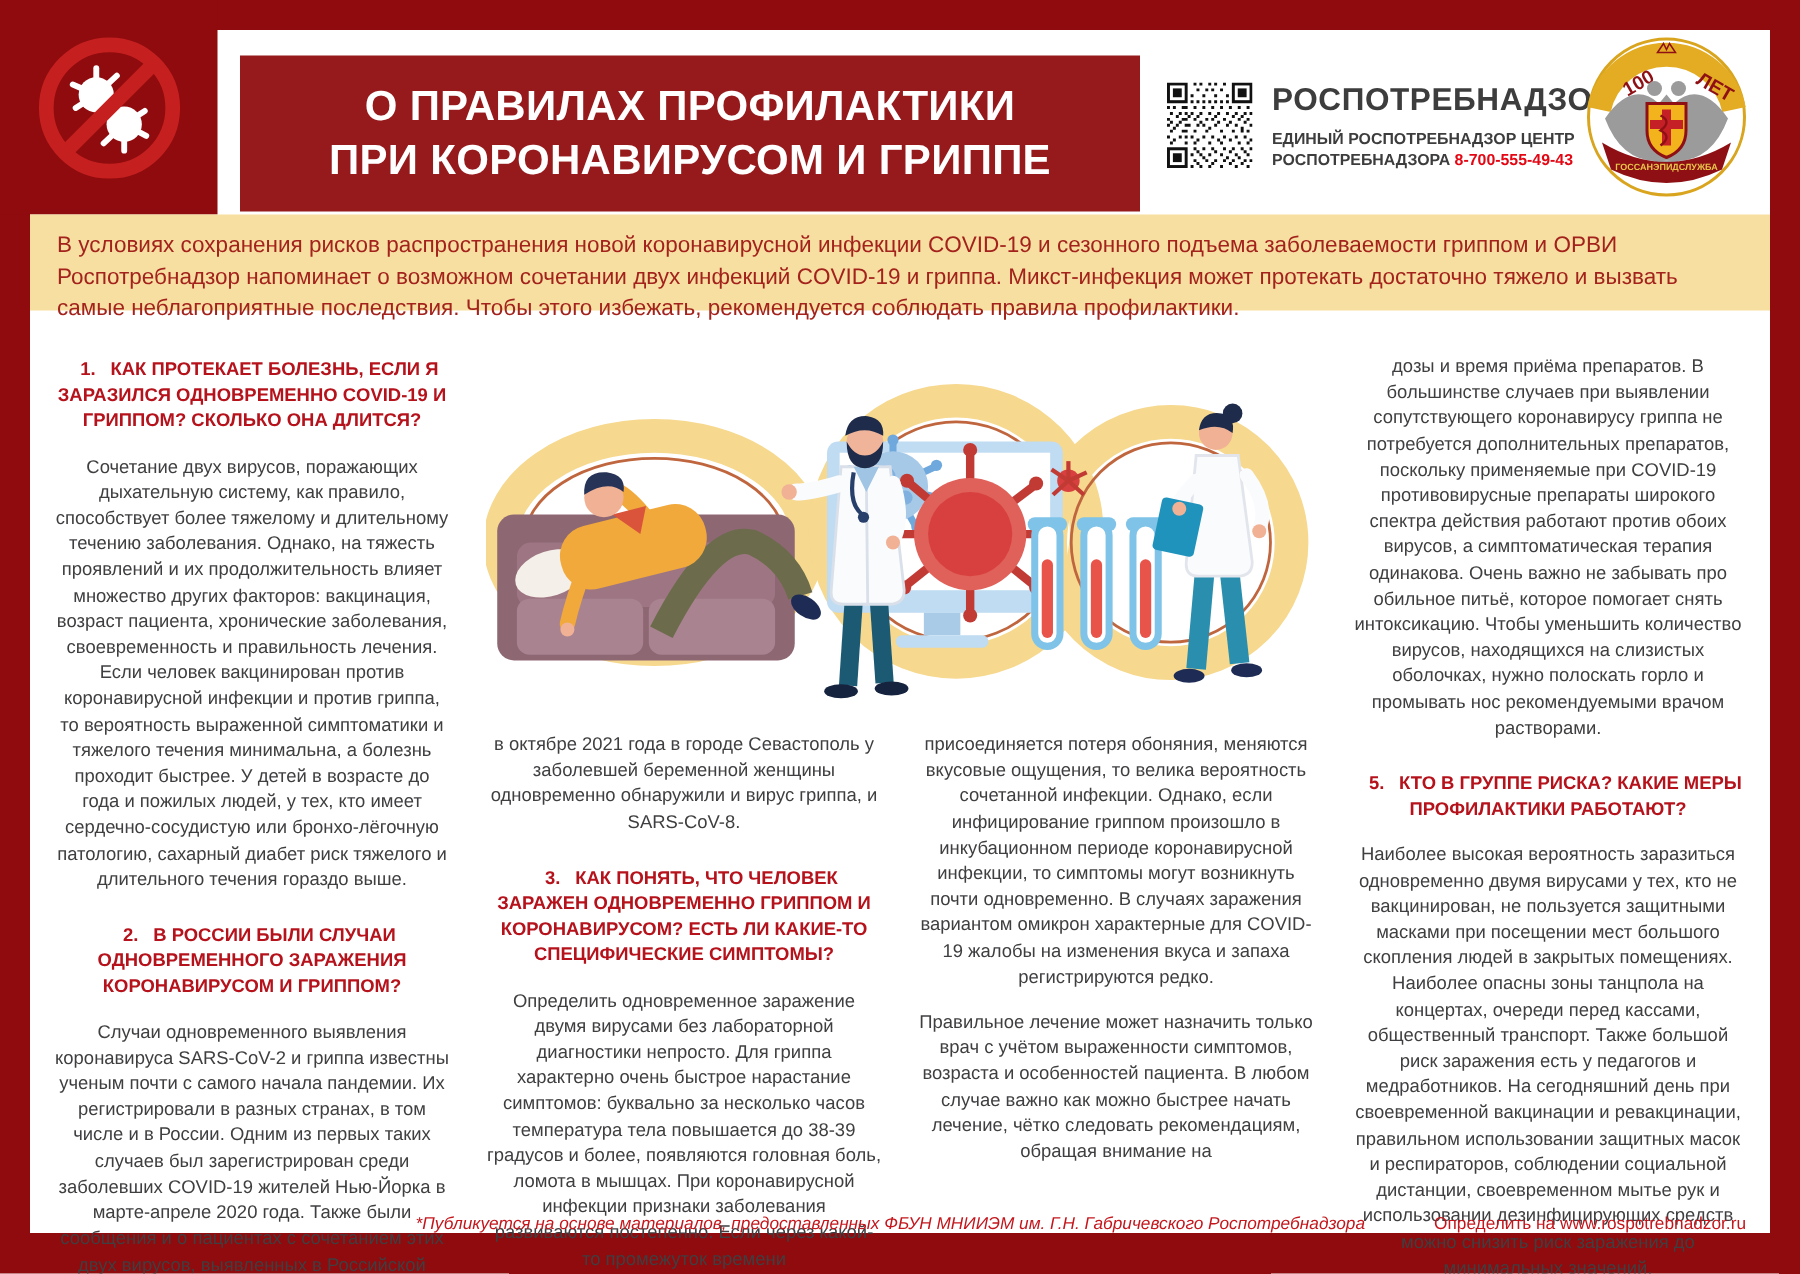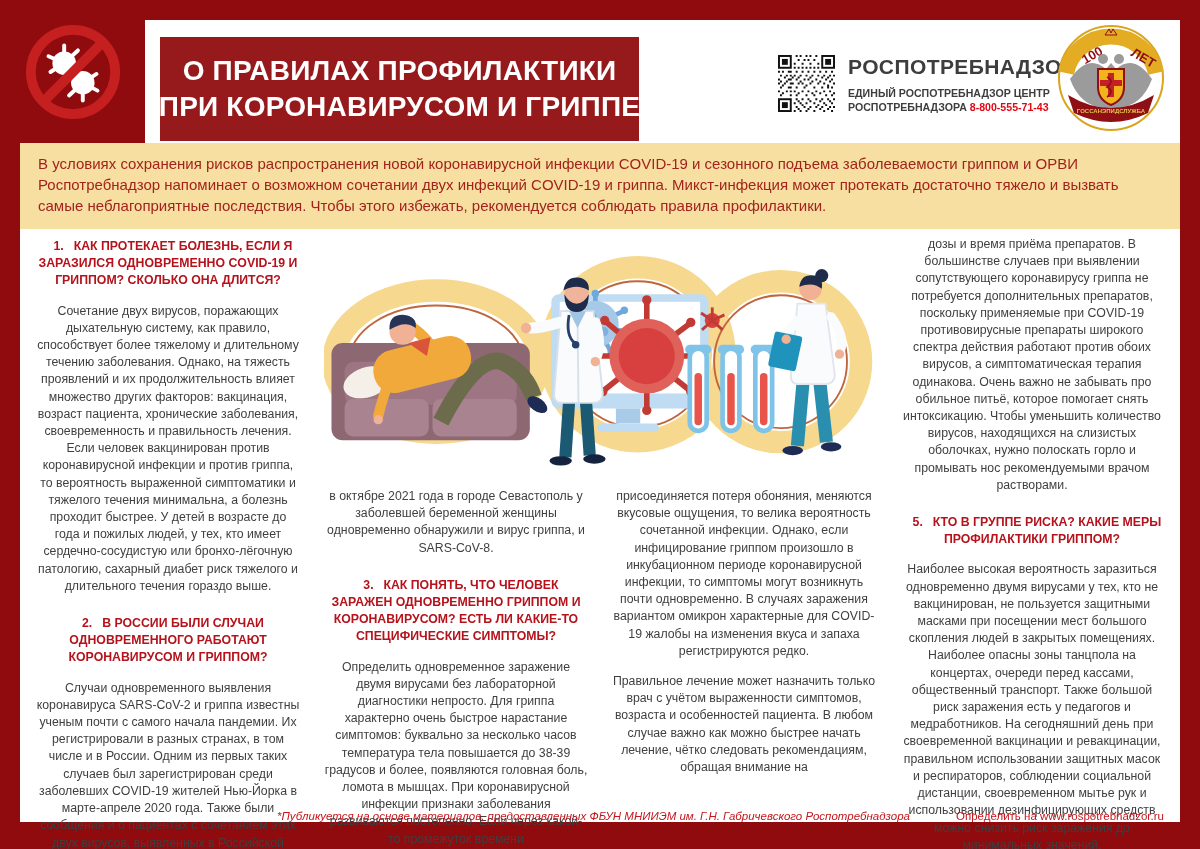--- a/index.html
+++ b/index.html
@@ -8,32 +8,32 @@
     position: relative; width:1200px; height:849px; overflow:hidden;
     background:#8F0B0E;
     font-family:"Liberation Sans","DejaVu Sans",sans-serif;
   }
   .paper { position:absolute; left:20px; top:20px; width:1160px; height:802px; background:#FFFFFF; }
 
   
   .corner { position:absolute; left:0; top:0; width:145px; height:143px; background:#8F0B0E;
             display:flex; align-items:center; justify-content:center; }
   .corner svg { width:98px; height:98px; }
-  .banner { position:absolute; left:160px; top:37px; width:479px; height:104px; background:#96191C;
+  .banner { position:absolute; left:160px; top:37px; width:600px; height:104px; background:#96191C;
             display:flex; flex-direction:column; align-items:center; justify-content:center; }
   .banner .t { color:#FFFFFF; font-weight:700; font-size:28px; line-height:36px; letter-spacing:.2px; white-space:nowrap; }
   .hdr-right { position:absolute; left:778px; top:55px; display:flex; gap:13px; align-items:flex-start; }
   .qr { width:57px; height:57px; }
   .brand { font-size:21px; font-weight:700; color:#3D3D3D; letter-spacing:.4px; white-space:nowrap; }
   .sub { margin-top:7px; font-size:10.6px; font-weight:700; color:#3D3D3D; line-height:14px; white-space:nowrap; }
   .phone { color:#E30613; }
   .emblem { position:absolute; left:1056px; top:23px; width:110px; height:110px; }
 
   
-  .intro { position:absolute; left:20px; top:143px; width:1160px; height:86px; background:#F7DFA2;
+  .intro { position:absolute; left:20px; top:143px; width:1160px; height:64px; background:#F7DFA2;
            padding:10px 24px 0 18px; color:#A3231C; font-size:15px; line-height:21px; }
 
   
   .content { position:absolute; left:20px; top:236px; width:1160px; height:560px; background:#fff; padding:0 16px;text-align:center; }
   .columns { display:grid; grid-template-columns:repeat(4,1fr); gap:24px; }
   .col { font-size:12.3px; line-height:17.2px; color:#3F3F41; }
   .col p { margin:0 0 13px 0; }
   .sec { margin:20px 0 13px 0; font-size:12.3px; line-height:17.2px; color:#B5121B; font-weight:700; }
   .sec:first-child { margin-top:2px; }
   .hnum { display:inline-block; width:30px; }
@@ -99,21 +99,21 @@
           <rect x="24" y="2" width="3" height="3"></rect>
           <rect x="2" y="24" width="3" height="3"></rect>
         </g>
       <path fill="#111" d="M9 0h1v1H9zM11 0h1v1h-1zM14 0h1v1h-1zM16 0h1v1h-1zM19 0h1v1h-1zM10 2h1v1h-1zM13 2h1v1h-1zM15 2h1v1h-1zM18 2h1v1h-1zM8 4h1v1H8zM12 4h1v1h-1zM16 4h1v1h-1zM20 4h1v1h-1zM8 6h1v1H8zM10 6h1v1h-1zM12 6h1v1h-1zM14 6h1v1h-1zM16 6h1v1h-1zM18 6h1v1h-1zM20 6h1v1h-1zM6 8h1v1H6zM6 10h1v1H6zM6 12h1v1H6zM6 14h1v1H6zM6 16h1v1H6zM6 18h1v1H6zM6 20h1v1H6zM0 8h1v1H0zM2 8h1v1H2zM5 8h1v1H5zM9 8h1v1H9zM12 8h1v1h-1zM15 8h1v1h-1zM18 8h1v1h-1zM21 8h1v1h-1zM24 8h1v1h-1zM27 8h1v1h-1zM1 10h1v1H1zM4 10h1v1H4zM8 10h1v1H8zM11 10h1v1h-1zM14 10h1v1h-1zM17 10h1v1h-1zM20 10h1v1h-1zM23 10h1v1h-1zM26 10h1v1h-1zM28 10h1v1h-1zM3 11h1v1H3zM7 11h1v1H7zM10 11h1v1h-1zM16 11h1v1h-1zM22 11h1v1h-1zM25 11h1v1h-1zM0 12h1v1H0zM5 12h1v1H5zM9 12h1v1H9zM13 12h1v1h-1zM15 12h1v1h-1zM19 12h1v1h-1zM24 12h1v1h-1zM27 12h1v1h-1zM1 13h1v1H1zM4 13h1v1H4zM11 13h1v1h-1zM17 13h1v1h-1zM21 13h1v1h-1zM26 13h1v1h-1zM0 14h1v1H0zM3 14h1v1H3zM7 14h1v1H7zM10 14h1v1h-1zM12 14h1v1h-1zM16 14h1v1h-1zM20 14h1v1h-1zM23 14h1v1h-1zM28 14h1v1h-1zM2 15h1v1H2zM14 15h1v1h-1zM25 15h1v1h-1zM1 16h1v1H1zM5 16h1v1H5zM9 16h1v1H9zM13 16h1v1h-1zM18 16h1v1h-1zM22 16h1v1h-1zM25 16h1v1h-1zM27 16h1v1h-1zM0 18h1v1H0zM4 18h1v1H4zM8 18h1v1H8zM12 18h1v1h-1zM15 18h1v1h-1zM19 18h1v1h-1zM23 18h1v1h-1zM26 18h1v1h-1zM2 19h1v1H2zM10 19h1v1h-1zM17 19h1v1h-1zM21 19h1v1h-1zM28 19h1v1h-1zM1 20h1v1H1zM9 20h1v1H9zM14 20h1v1h-1zM18 20h1v1h-1zM24 20h1v1h-1zM27 20h1v1h-1zM9 22h1v1H9zM12 22h1v1h-1zM15 22h1v1h-1zM19 22h1v1h-1zM22 22h1v1h-1zM25 22h1v1h-1zM28 22h1v1h-1zM10 23h1v1h-1zM16 23h1v1h-1zM21 23h1v1h-1zM26 23h1v1h-1zM8 24h1v1H8zM11 24h1v1h-1zM14 24h1v1h-1zM18 24h1v1h-1zM23 24h1v1h-1zM27 24h1v1h-1zM12 25h1v1h-1zM20 25h1v1h-1zM24 25h1v1h-1zM9 26h1v1H9zM13 26h1v1h-1zM16 26h1v1h-1zM19 26h1v1h-1zM22 26h1v1h-1zM26 26h1v1h-1zM28 26h1v1h-1zM10 27h1v1h-1zM15 27h1v1h-1zM21 27h1v1h-1zM25 27h1v1h-1zM8 28h1v1H8zM11 28h1v1h-1zM14 28h1v1h-1zM18 28h1v1h-1zM23 28h1v1h-1zM27 28h1v1h-1z"></path>
     </svg>
     <div>
       <div class="brand">РОСПОТРЕБНАДЗОР</div>
       <div class="sub">
         <span>ЕДИНЫЙ РОСПОТРЕБНАДЗОР ЦЕНТР</span><br>
         <span>РОСПОТРЕБНАДЗОРА</span>
-        <span class="phone">8-800-555-71-43</span>
+        <span class="phone">8-700-555-49-43</span>
       </div>
     </div>
   </div>
 
   <svg class="emblem" viewBox="0 0 110 110">
     <circle cx="55" cy="55" r="52" fill="#FFFFFF" stroke="#D9A51F" stroke-width="2"></circle>
     <path d="M10 50 A46 46 0 0 1 100 50" fill="none" stroke="#E3AC23" stroke-width="16"></path>
     <path d="M49 12 l4 -6 l2 4 l2 -4 l4 6 z" fill="#E3AC23" stroke="#8E1014" stroke-width="1"></path>
     <text x="27" y="42" font-size="13" font-weight="bold" fill="#8E1014" transform="rotate(-30 27 38)">100</text>
     <text x="72" y="36" font-size="13" font-weight="bold" fill="#8E1014" transform="rotate(30 80 38)">ЛЕТ</text>
@@ -136,21 +136,21 @@
   <div class="intro">
     <span>В условиях сохранения рисков распространения новой коронавирусной инфекции COVID-19 и сезонного подъема заболеваемости гриппом и ОРВИ Роспотребнадзор напоминает о возможном сочетании двух инфекций COVID-19 и гриппа. Микст-инфекция может протекать достаточно тяжело и вызвать самые неблагоприятные последствия. Чтобы этого избежать, рекомендуется соблюдать правила профилактики.</span>
   </div>
 
   <div class="content">
     <div class="columns">
 
       <div class="col">
         <div class="sec"><span class="hnum">1.</span><span>КАК ПРОТЕКАЕТ БОЛЕЗНЬ, ЕСЛИ Я ЗАРАЗИЛСЯ ОДНОВРЕМЕННО COVID-19 И ГРИППОМ? СКОЛЬКО ОНА ДЛИТСЯ?</span></div>
         <p>Сочетание двух вирусов, поражающих дыхательную систему, как правило, способствует более тяжелому и длительному течению заболевания. Однако, на тяжесть проявлений и их продолжительность влияет множество других факторов: вакцинация, возраст пациента, хронические заболевания, своевременность и правильность лечения. Если человек вакцинирован против коронавирусной инфекции и против гриппа, то вероятность выраженной симптоматики и тяжелого течения минимальна, а болезнь проходит быстрее. У детей в возрасте до года и пожилых людей, у тех, кто имеет сердечно-сосудистую или бронхо-лёгочную патологию, сахарный диабет риск тяжелого и длительного течения гораздо выше.</p>
-        <div class="sec"><span class="hnum">2.</span><span>В РОССИИ БЫЛИ СЛУЧАИ ОДНОВРЕМЕННОГО РАБОТАЮТ КОРОНАВИРУСОМ И ГРИППОМ?</span></div>
+        <div class="sec"><span class="hnum">2.</span><span>В РОССИИ БЫЛИ СЛУЧАИ ОДНОВРЕМЕННОГО ЗАРАЖЕНИЯ КОРОНАВИРУСОМ И ГРИППОМ?</span></div>
         <p>Случаи одновременного выявления коронавируса SARS-CoV-2 и гриппа известны ученым почти с самого начала пандемии. Их регистрировали в разных странах, в том числе и в России. Одним из первых таких случаев был зарегистрирован среди заболевших COVID-19 жителей Нью-Йорка в марте-апреле 2020 года. Также были сообщения и о пациентах с сочетанием этих двух вирусов, выявленных в Российской Федерации: например,</p>
       </div>
 
       <div class="mid">
 
         <svg class="illus" viewBox="0 0 590 246">
           <g>
             <ellipse cx="120" cy="128" rx="110" ry="76" fill="none" stroke="#F6D88E" stroke-width="24"></ellipse>
             <ellipse cx="120" cy="128" rx="93" ry="60" fill="none" stroke="#C0663F" stroke-width="2"></ellipse>
             <circle cx="335" cy="120" r="93" fill="none" stroke="#F6D88E" stroke-width="24"></circle>
@@ -296,21 +296,21 @@
           </div>
           <div class="col">
             <p>присоединяется потеря обоняния, меняются вкусовые ощущения, то велика вероятность сочетанной инфекции. Однако, если инфицирование гриппом произошло в инкубационном периоде коронавирусной инфекции, то симптомы могут возникнуть почти одновременно. В случаях заражения вариантом омикрон характерные для COVID-19 жалобы на изменения вкуса и запаха регистрируются редко.</p>
             <p>Правильное лечение может назначить только врач с учётом выраженности симптомов, возраста и особенностей пациента. В любом случае важно как можно быстрее начать лечение, чётко следовать рекомендациям, обращая внимание на</p>
           </div>
         </div>
       </div>
 
       <div class="col">
         <p>дозы и время приёма препаратов. В большинстве случаев при выявлении сопутствующего коронавирусу гриппа не потребуется дополнительных препаратов, поскольку применяемые при COVID-19 противовирусные препараты широкого спектра действия работают против обоих вирусов, а симптоматическая терапия одинакова. Очень важно не забывать про обильное питьё, которое помогает снять интоксикацию. Чтобы уменьшить количество вирусов, находящихся на слизистых оболочках, нужно полоскать горло и промывать нос рекомендуемыми врачом растворами.</p>
-        <div class="sec"><span class="hnum">5.</span><span>КТО В ГРУППЕ РИСКА? КАКИЕ МЕРЫ ПРОФИЛАКТИКИ ГРИППОМ?</span></div>
+        <div class="sec"><span class="hnum">5.</span><span>КТО В ГРУППЕ РИСКА? КАКИЕ МЕРЫ ПРОФИЛАКТИКИ РАБОТАЮТ?</span></div>
         <p>Наиболее высокая вероятность заразиться одновременно двумя вирусами у тех, кто не вакцинирован, не пользуется защитными масками при посещении мест большого скопления людей в закрытых помещениях. Наиболее опасны зоны танцпола на концертах, очереди перед кассами, общественный транспорт. Также большой риск заражения есть у педагогов и медработников. На сегодняшний день при своевременной вакцинации и ревакцинации, правильном использовании защитных масок и респираторов, соблюдении социальной дистанции, своевременном мытье рук и использовании дезинфицирующих средств можно снизить риск заражения до минимальных значений.</p>
       </div>
 
     </div>
   </div>
 
   <div class="footer">
     <span class="note">*Публикуется на основе материалов, предоставленных ФБУН МНИИЭМ им. Г.Н. Габричевского Роспотребнадзора</span>
     <span class="more">Определить на www.rospotrebnadzor.ru</span>
   </div>

